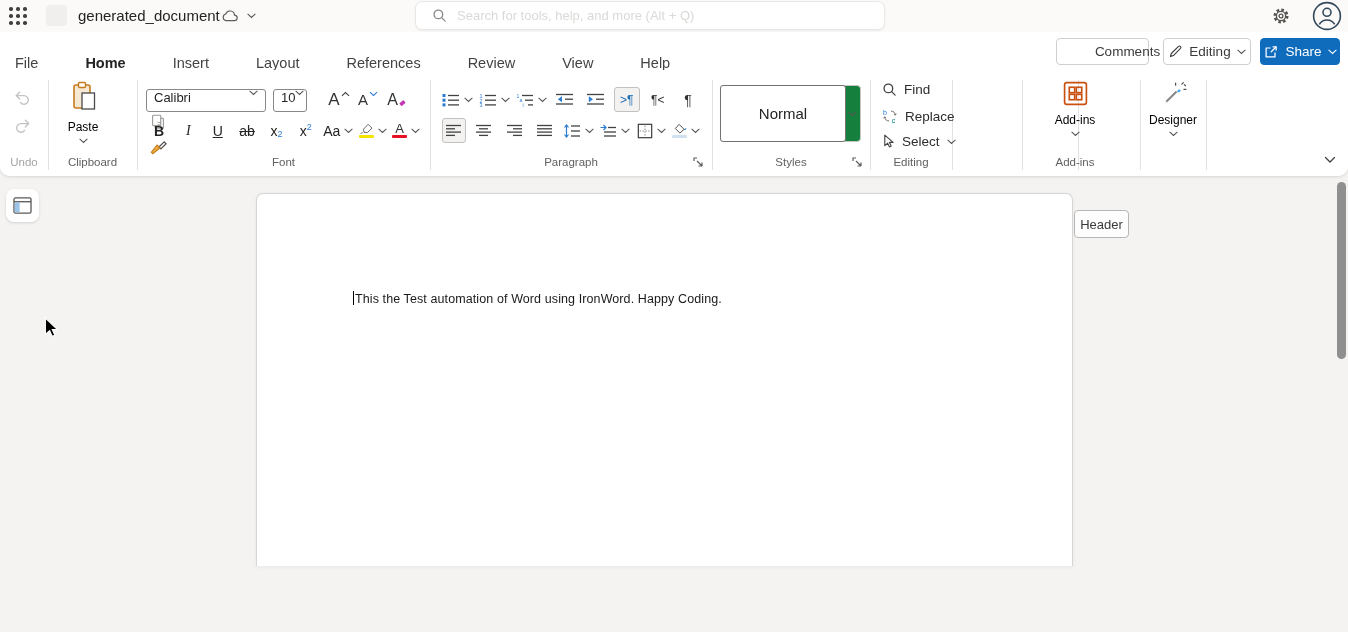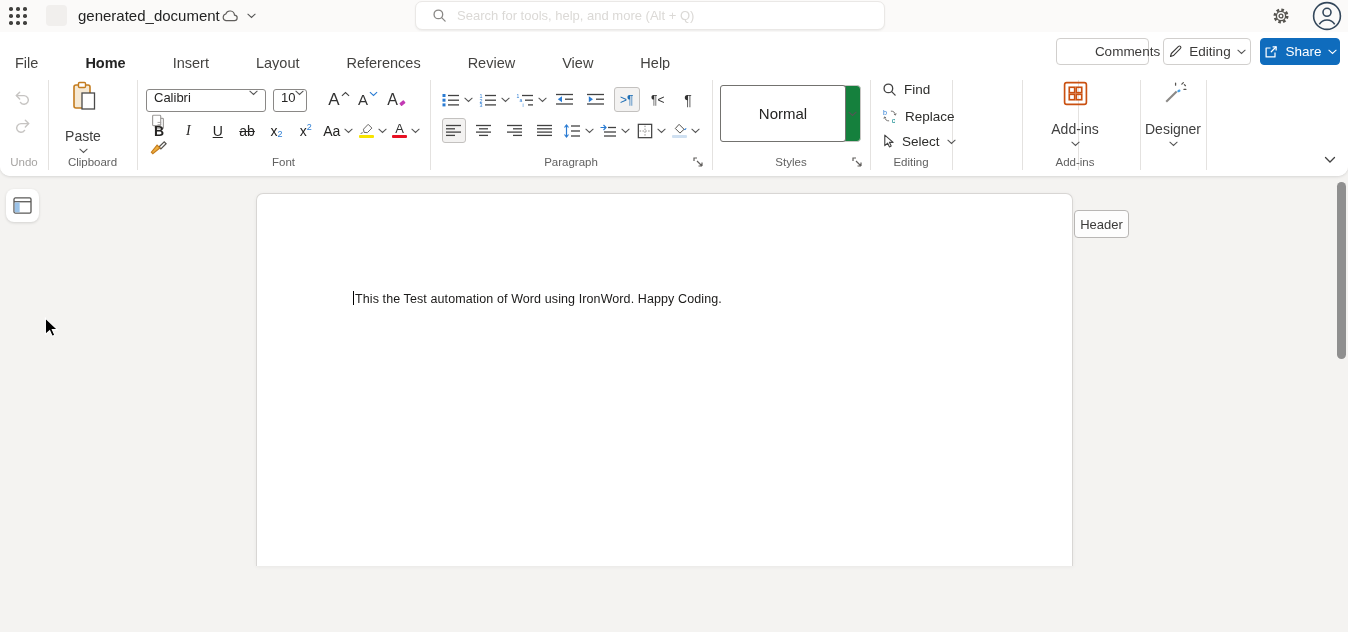--- a/index.html
+++ b/index.html
@@ -40,21 +40,21 @@
 
   
   .ribbon { position:absolute; top:70px; left:0; right:0; height:106px; background:#fff; border-radius:0 0 10px 10px; }
   .vdiv { position:absolute; top:10px; height:90px; width:1px; background:#e4e2e0; }
   .rgroup { position:absolute; top:0; height:106px; }
   .glabel { position:absolute; bottom:8px; left:0; right:0; text-align:center; font-size:11.5px; color:#616161; }
   .glabel.dim { color:#a6a4a2; }
   .ibtn { display:flex; align-items:center; justify-content:center; min-width:24px; height:25px; border-radius:4px; cursor:pointer; color:#333; }
   .cv { display:inline-flex; align-items:center; color:#555; }
   .bigbtn { display:flex; flex-direction:column; align-items:center; cursor:pointer; }
-  .bigbtn .blabel { font-size:14px; color:#404040; margin-top:14px; }
+  .bigbtn .blabel { font-size:12px; color:#000000; margin-top:6px; }
   .bigbtn .bchev { margin-top:4px; color:#555; }
   .selbox { border:1px solid #8a8886; border-radius:3px; background:#fff; display:flex; align-items:flex-start;
             justify-content:space-between; padding:0 7px; font-size:13px; height:23px; cursor:pointer; }
   .glyphbtn { font-size:14px; color:#252423; }
   .boxed { background:#f3f2f1; border:1px solid #c3c1bf; border-radius:3px; }
   .colorbtn { display:flex; flex-direction:column; align-items:center; justify-content:center; gap:1px; cursor:pointer; }
   .colorbar { width:15px; height:3.5px; border-radius:1px; }
   .launcher { position:absolute; bottom:8px; width:12px; height:12px; color:#605e5c; cursor:pointer; }
 
   

